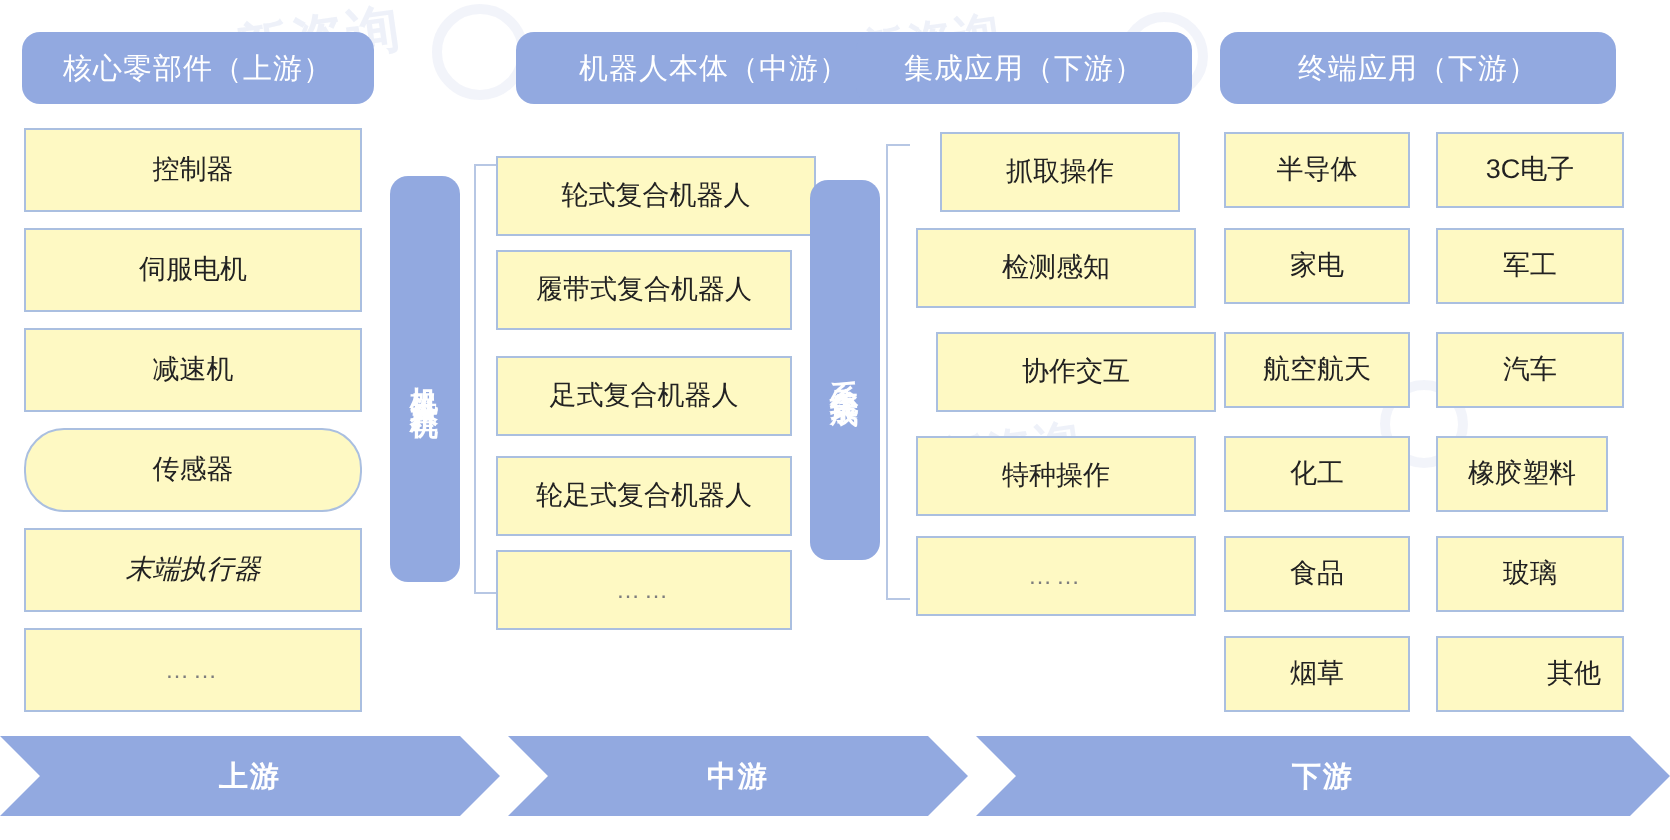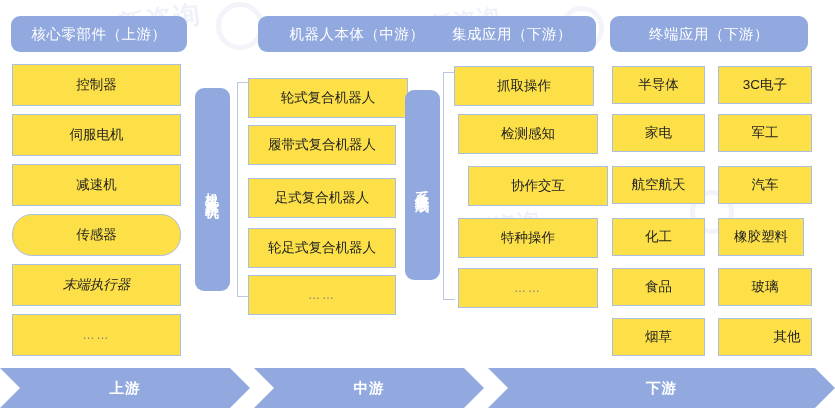--- a/index.html
+++ b/index.html
@@ -21,21 +21,21 @@
     position:absolute;top:16px;height:36px;
     background:#92a9e0;border-radius:9px;
     color:#ffffff;font-size:14.5px;font-weight:400;
     display:flex;align-items:center;justify-content:center;
     letter-spacing:.5px;
   }
 
   
   .box{
     position:absolute;
-    background:#fde047;
+    background:#fef9c3;
     border:1px solid #aabfe0;
     display:flex;align-items:center;justify-content:center;
     color:#222222;font-size:13.5px;
     box-sizing:border-box;
   }
   .box.dots{color:#7d7d7d;letter-spacing:2px;font-size:12px;}
 
   
   .vbar{
     position:absolute;background:#92a9e0;border-radius:9px;
@@ -109,21 +109,21 @@
   <div class="box" style="left:248px;top:125px;width:148px;height:40px;">履带式复合机器人</div>
   <div class="box" style="left:248px;top:178px;width:148px;height:40px;">足式复合机器人</div>
   <div class="box" style="left:248px;top:228px;width:148px;height:40px;">轮足式复合机器人</div>
   <div class="box dots" style="left:248px;top:275px;width:148px;height:40px;">……</div>
 
   <div class="vbar" style="left:405px;top:90px;width:35px;height:190px;">
     <span>系统集成</span>
   </div>
   <div class="bracket" style="left:443px;top:72px;width:12px;height:228px;"></div>
 
-  <div class="box" style="left:454px;top:66px;width:140px;height:40px;">抓取操作</div>
+  <div class="box" style="left:470px;top:66px;width:120px;height:40px;">抓取操作</div>
   <div class="box" style="left:458px;top:114px;width:140px;height:40px;">检测感知</div>
   <div class="box" style="left:458px;top:166px;width:140px;height:40px;margin-left:10px;">协作交互</div>
   <div class="box" style="left:458px;top:218px;width:140px;height:40px;">特种操作</div>
   <div class="box dots" style="left:458px;top:268px;width:140px;height:40px;">……</div>
 
   <div class="box" style="left:612px;top:66px;width:93px;height:38px;">半导体</div>
   <div class="box" style="left:612px;top:114px;width:93px;height:38px;">家电</div>
   <div class="box" style="left:612px;top:166px;width:93px;height:38px;">航空航天</div>
   <div class="box" style="left:612px;top:218px;width:93px;height:38px;">化工</div>
   <div class="box" style="left:612px;top:268px;width:93px;height:38px;">食品</div>

